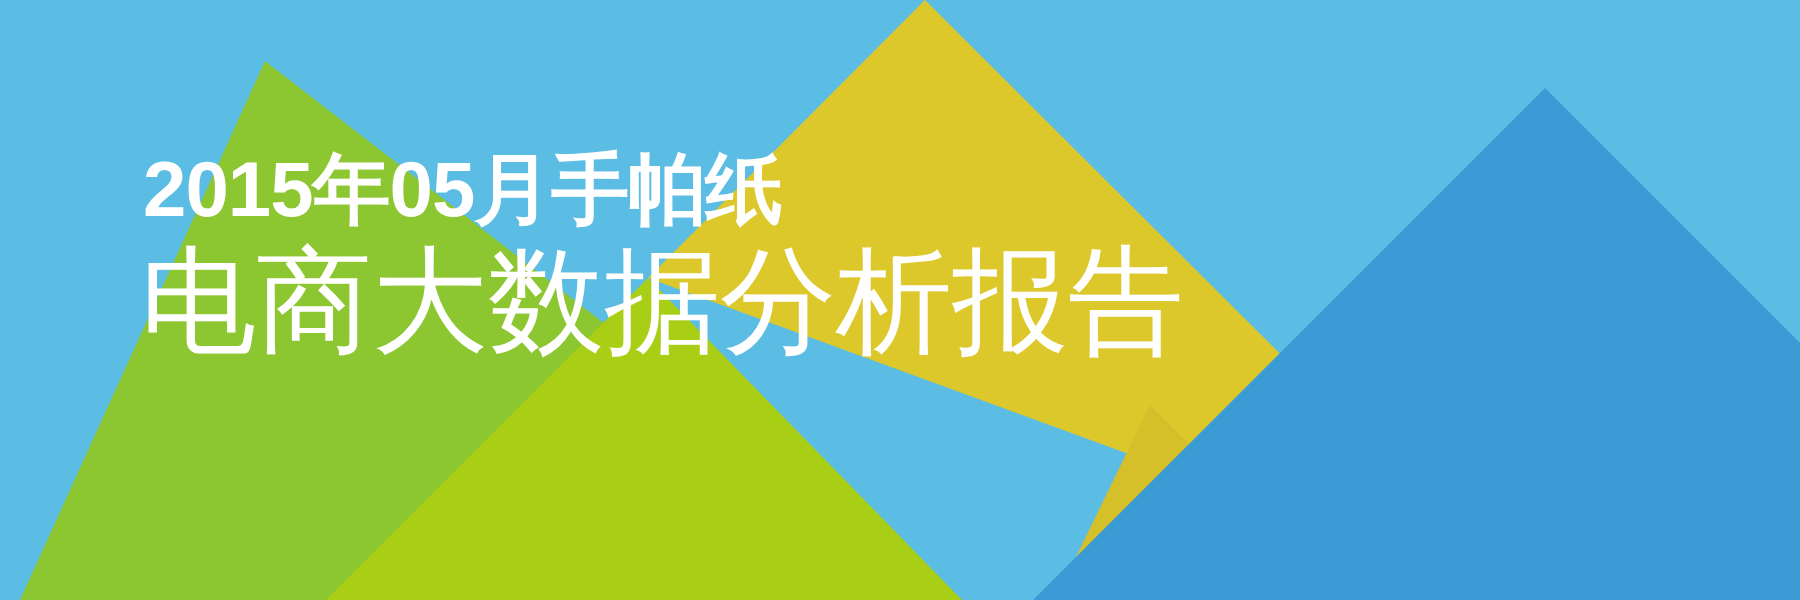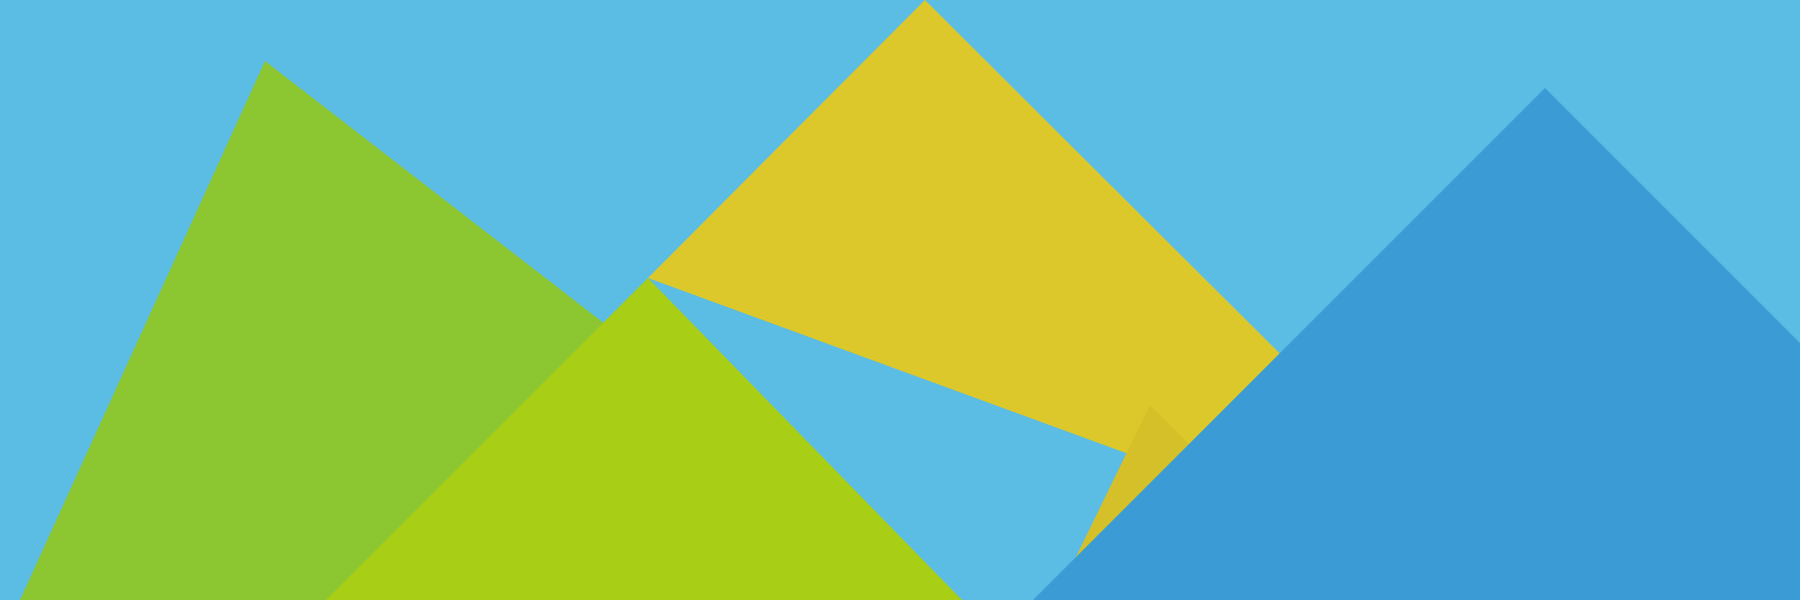--- a/index.html
+++ b/index.html
@@ -59,15 +59,17 @@
   <svg id="shapes" viewBox="0 0 1800 600" width="1800" height="600" xmlns="http://www.w3.org/2000/svg" shape-rendering="geometricPrecision">
     <rect x="0" y="0" width="1800" height="600" fill="#5BBCE4"></rect>
     <polygon points="265,61 962,600 20,600" fill="#8CC631"></polygon>
     <polygon points="648,278 962,600 326,600" fill="#A8CE15"></polygon>
     <polygon points="925,0 1527,600 648,278" fill="#DDC82C"></polygon>
     <polygon points="1150,405 1345,600 1055,600" fill="#D6C02A"></polygon>
     <polygon points="1545,88 1800,343 1800,600 1033,600" fill="#3A9BD5"></polygon>
   </svg>
 
   <div id="title-block">
+    <div class="title-line" id="title-line-1">2015年05月手帕纸</div>
+    <div class="title-line" id="title-line-2">电商大数据分析报告</div>
   </div>
 
 </div>
 
 </body></html>

